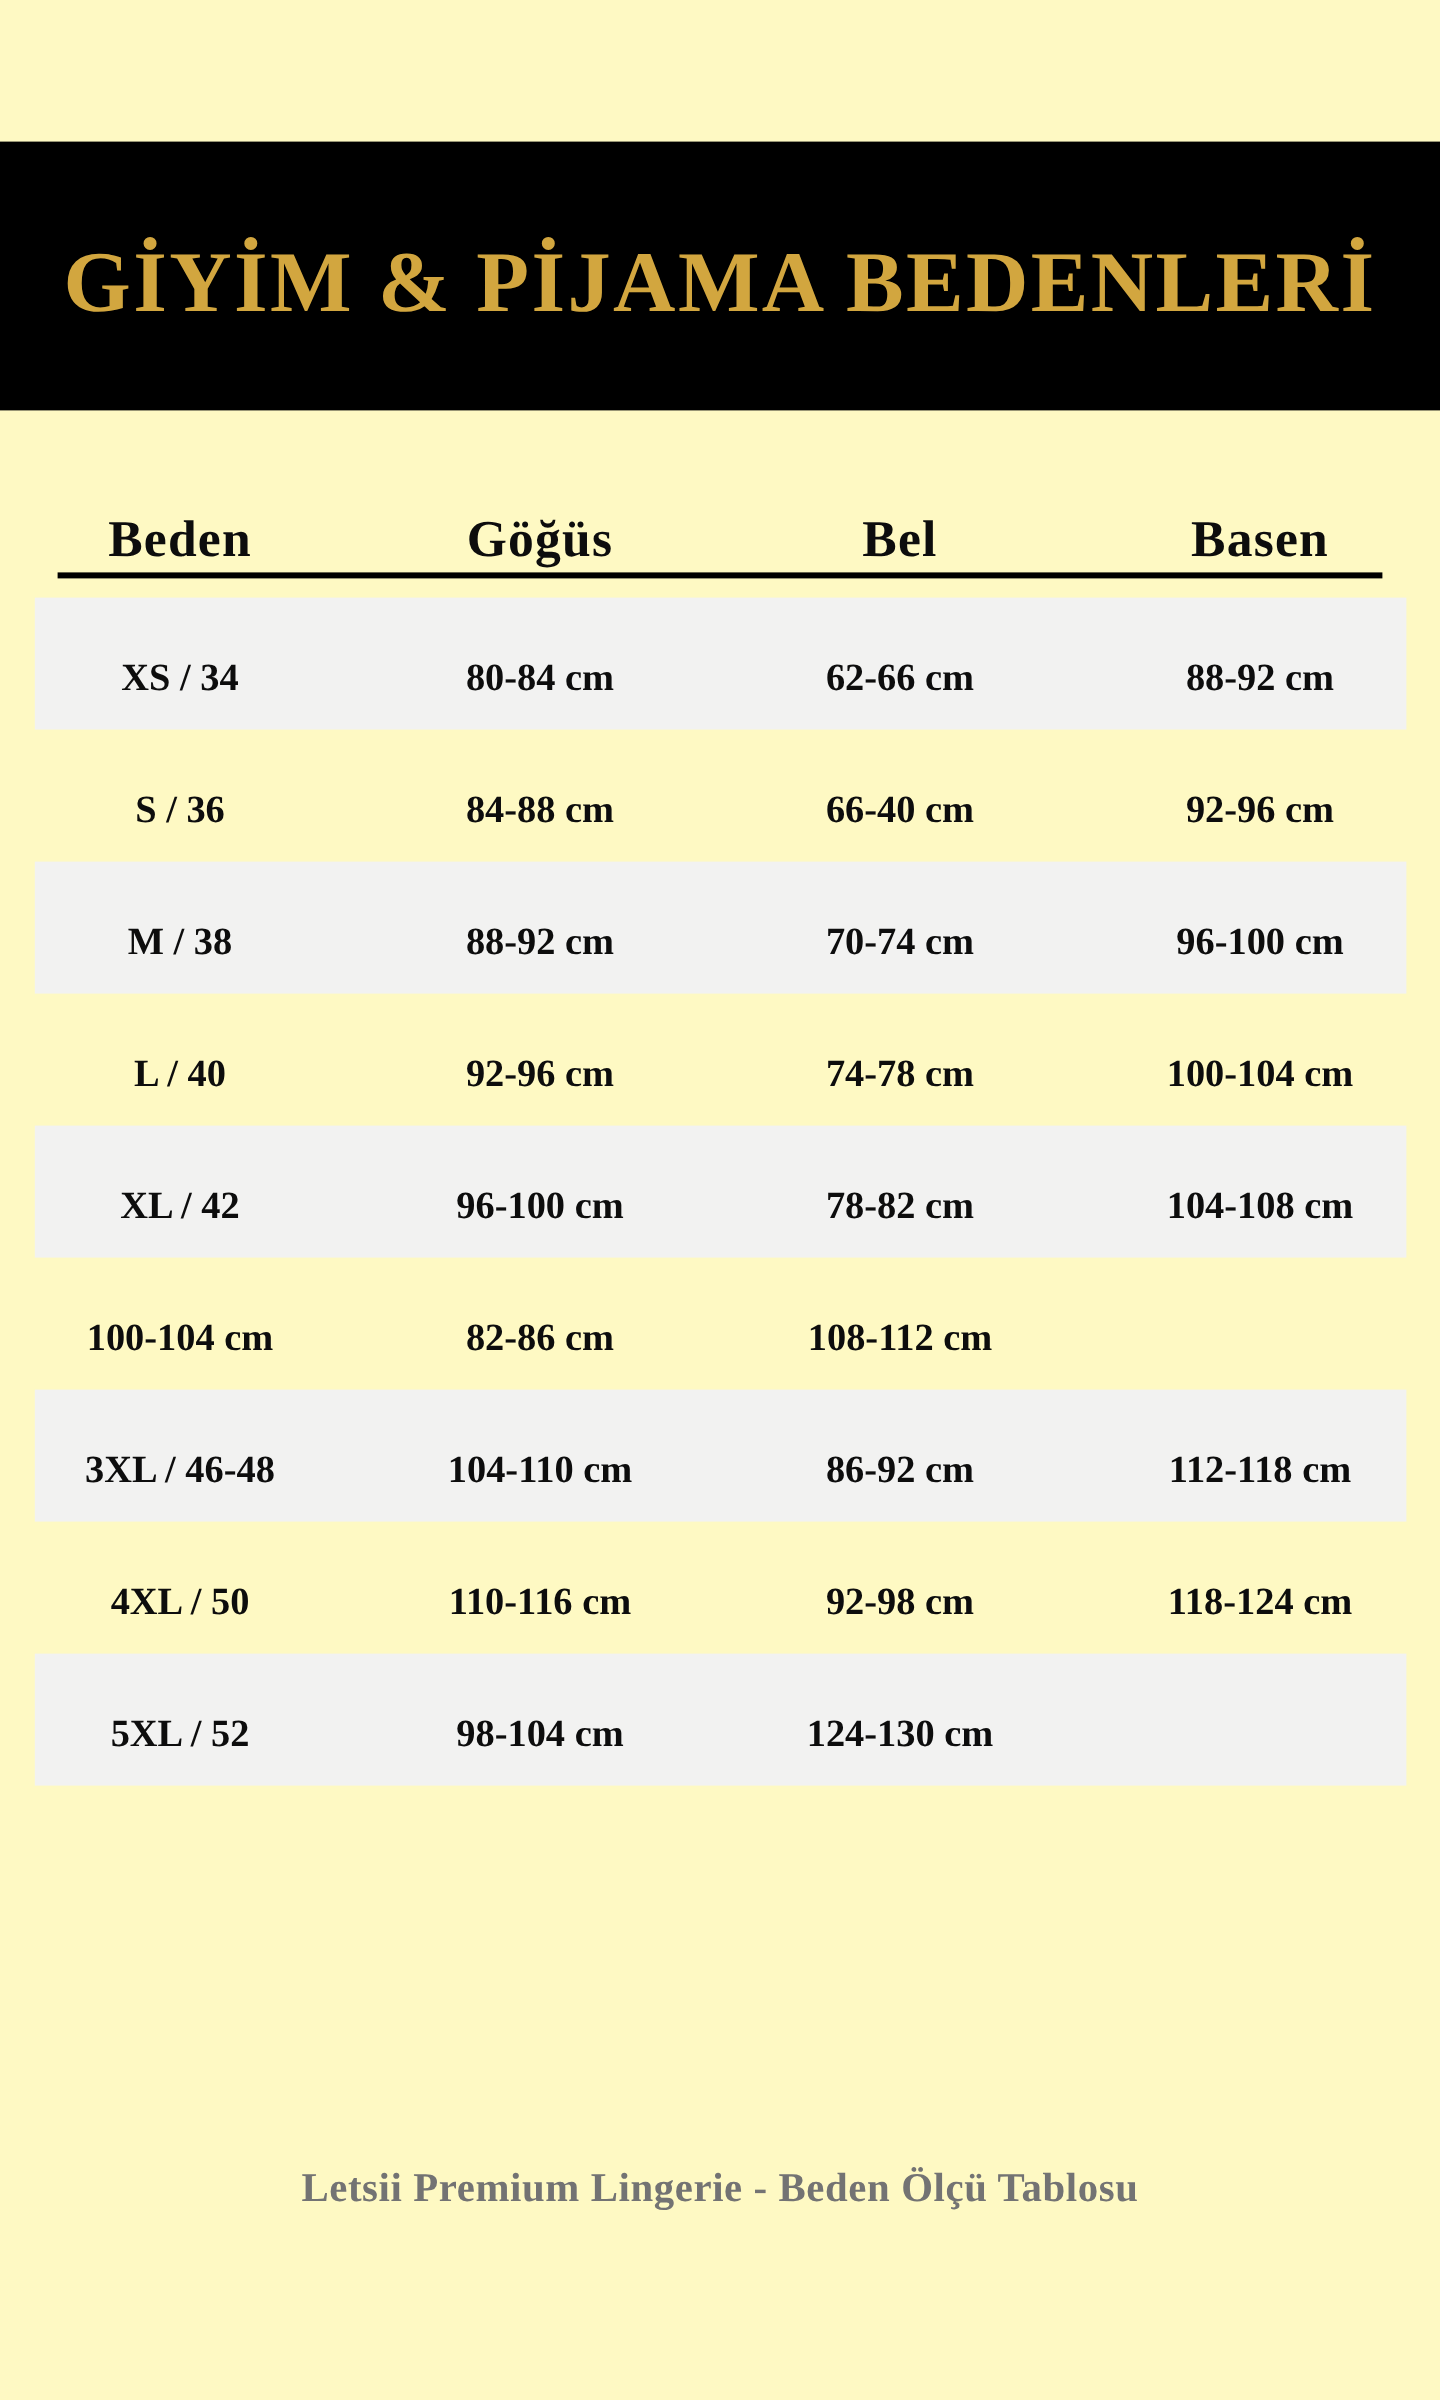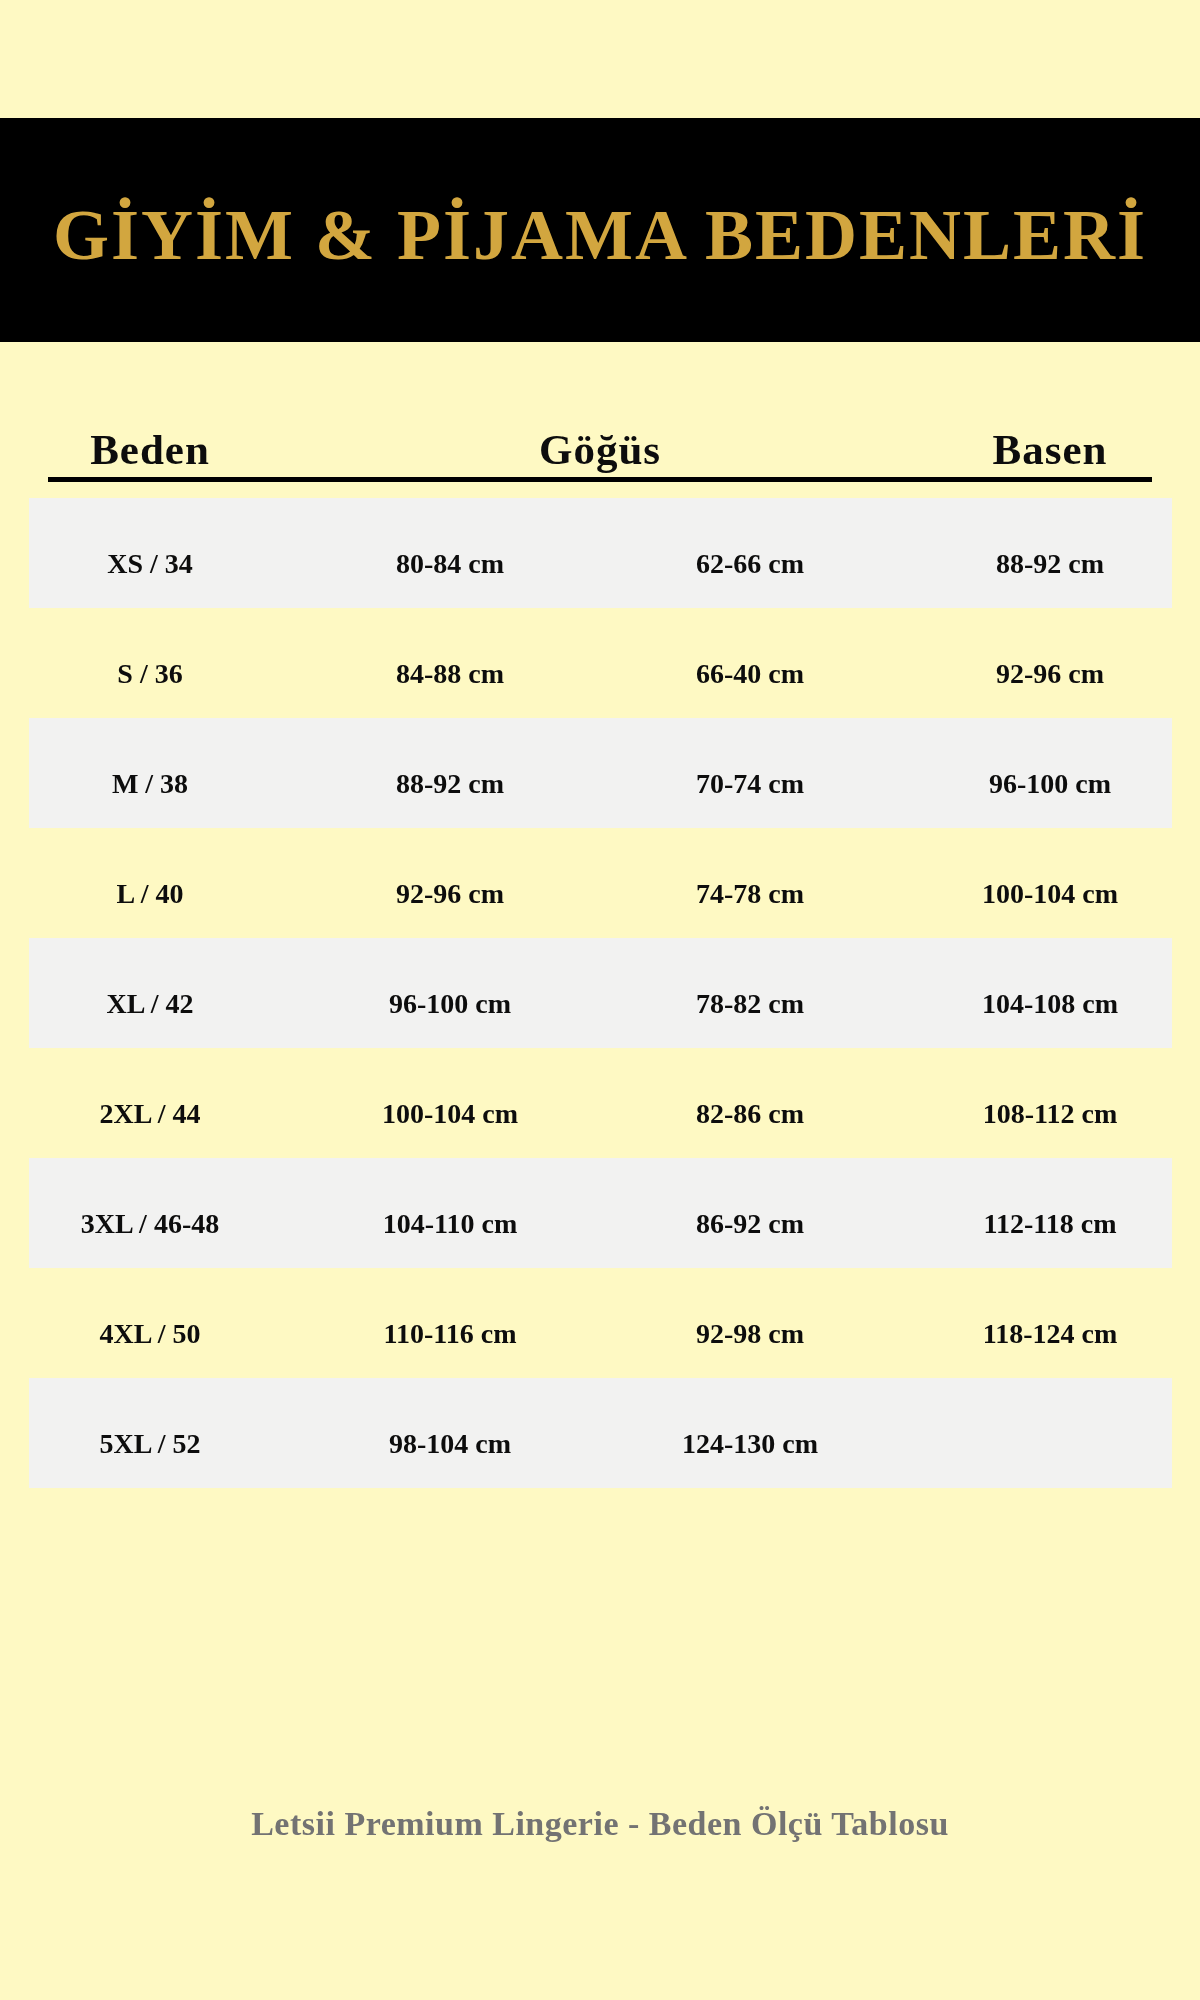--- a/index.html
+++ b/index.html
@@ -70,21 +70,21 @@
   .trow.alt::before {
     content: "";
     position: absolute;
     left: 29px; right: 28px; top: 0; bottom: 0;
     background: var(--row-alt-bg, #F2F2F1);
   }
   .cell {
     position: relative;
     width: 300px;
     text-align: center;
-    font-size: 28px;
+    font-size: 32px;
     font-weight: 700;
     color: #0d0d0d;
     transform: translateY(11px);
   }
   
   .footer {
     position: absolute;
     top: 1806px; left: 0;
     width: 1200px;
     text-align: center;
@@ -102,20 +102,21 @@
 
   <header class="banner">
     <h1 class="banner-title">GİYİM &amp; PİJAMA BEDENLERİ</h1>
   </header>
 
   <section>
 
     <div class="thead">
       <div class="hcell">Beden</div>
       <div class="hcell">Göğüs</div>
+      <div class="hcell">Bel</div>
       <div class="hcell">Basen</div>
     </div>
 
     <div class="header-rule"></div>
 
     <div class="tbody">
 
       <div class="trow alt">
         <div class="cell">XS / 34</div>
         <div class="cell">80-84 cm</div>
@@ -145,21 +146,20 @@
       </div>
 
       <div class="trow alt">
         <div class="cell">XL / 42</div>
         <div class="cell">96-100 cm</div>
         <div class="cell">78-82 cm</div>
         <div class="cell">104-108 cm</div>
       </div>
 
       <div class="trow">
-        <div class="cell">2XL / 44</div>
         <div class="cell">100-104 cm</div>
         <div class="cell">82-86 cm</div>
         <div class="cell">108-112 cm</div>
       </div>
 
       <div class="trow alt">
         <div class="cell">3XL / 46-48</div>
         <div class="cell">104-110 cm</div>
         <div class="cell">86-92 cm</div>
         <div class="cell">112-118 cm</div>

